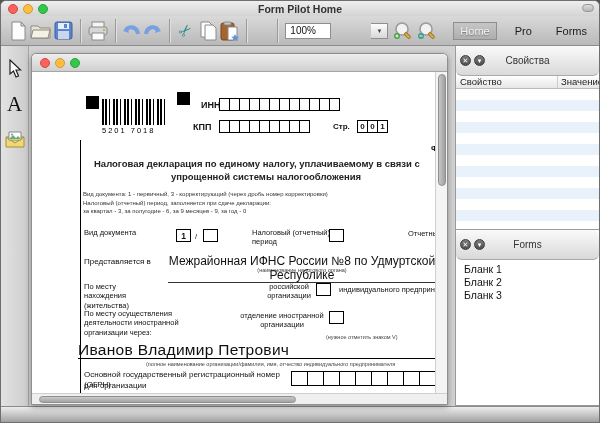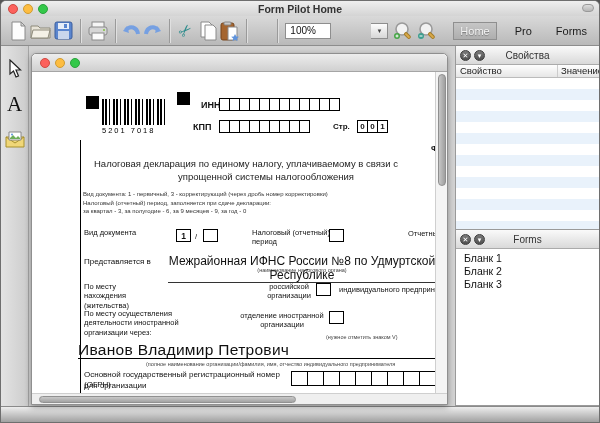--- a/index.html
+++ b/index.html
@@ -67,37 +67,37 @@
   .page-frame { position:absolute; left:4px; top:50px; bottom:-6px; width:0; border-left:1px solid #000; }
   .blk { background:#000; width:13px; height:13px; }
   .barcode { width:66px; height:26px;
       background:repeating-linear-gradient(90deg,#000 0 2px,#fff 2px 3px,#000 3px 5px,#fff 5px 7px,#000 7px 8px,#fff 8px 11px); }
   .bc-num { font-size:7.5px; letter-spacing:2px; color:#000; margin-top:1px; }
   .cellrow { display:flex; }
   .cell { width:11px; height:13px; border:1px solid #000; margin-left:-1px; background:#fff;
           font-size:8px; display:flex; align-items:center; justify-content:center; font-weight:bold; }
   .cellrow.big .cell { width:17px; height:15px; font-size:9px; }
   .lbl-b { font-weight:bold; font-size:9px; }
-  .form-title { font-weight:normal; font-size:9.5px; white-space:nowrap; color:#222; }
+  .form-title { font-weight:bold; font-size:9.5px; white-space:nowrap; color:#222; }
   .note { font-size:6px; color:#333; white-space:nowrap; }
   .flabel { font-size:7.5px; color:#111; line-height:1.25; }
   .checkbox { width:15px; height:13px; border:1px solid #000; background:#fff; font-size:8.5px; font-weight:bold;
               display:flex; align-items:center; justify-content:center; }
   .uline { border-bottom:1px solid #333; text-align:center; font-size:12px; }
   .caption { font-size:5.5px; color:#444; text-align:center; white-space:nowrap; }
   .filled-name { font-size:15.5px; color:#101010; letter-spacing:.3px; white-space:nowrap; }
 
   
   .rightcol { width:144px; flex:0 0 auto; background:#c9c9c9; border-left:1px solid #9a9a9a;
               display:flex; flex-direction:column; }
   .panel { background:#fff; display:flex; flex-direction:column; border-bottom:1px solid #9a9a9a; }
   .panel.props { height:184px; }
   .panel.forms { flex:1; }
-  .panel-header { height:19px; background:linear-gradient(#fafafa,#d9d9d9); border-bottom:1px solid #aaa;
-                  display:flex; align-items:center; position:relative; flex:0 0 auto; }
+  .panel-header { height:30px; background:linear-gradient(#fafafa,#d9d9d9); border-bottom:1px solid #aaa;
+                  display:flex; align-items:center; position:relative; flex:0 0 auto;border-radius:6px; }
   .ph-btns { display:flex; gap:3px; margin-left:4px; }
   .circ { width:11px; height:11px; border-radius:50%; background:linear-gradient(#7a7a7a,#4f4f4f);
           border:1px solid #3d3d3d; color:#fff; font-size:7px; line-height:9px; text-align:center; }
   .panel-title { position:absolute; left:0; right:0; text-align:center; font-size:10px; color:#333; }
   .props-head { height:13px; display:flex; background:linear-gradient(#fefefe,#e6e6e6); border-bottom:1px solid #bbb;
                 font-size:9.5px; color:#222; flex:0 0 auto; }
   .props-col1 { flex:0 0 102px; padding:0 4px; border-right:1px solid #ccc; }
   .props-col2 { flex:1; padding:0 3px; overflow:hidden; white-space:nowrap; }
   .props-body { flex:1; background:repeating-linear-gradient(to bottom,#ffffff 0 11px,#e9f2fb 11px 22px); }
   .forms-body { flex:1; background:#fff; padding:3px 0; }

